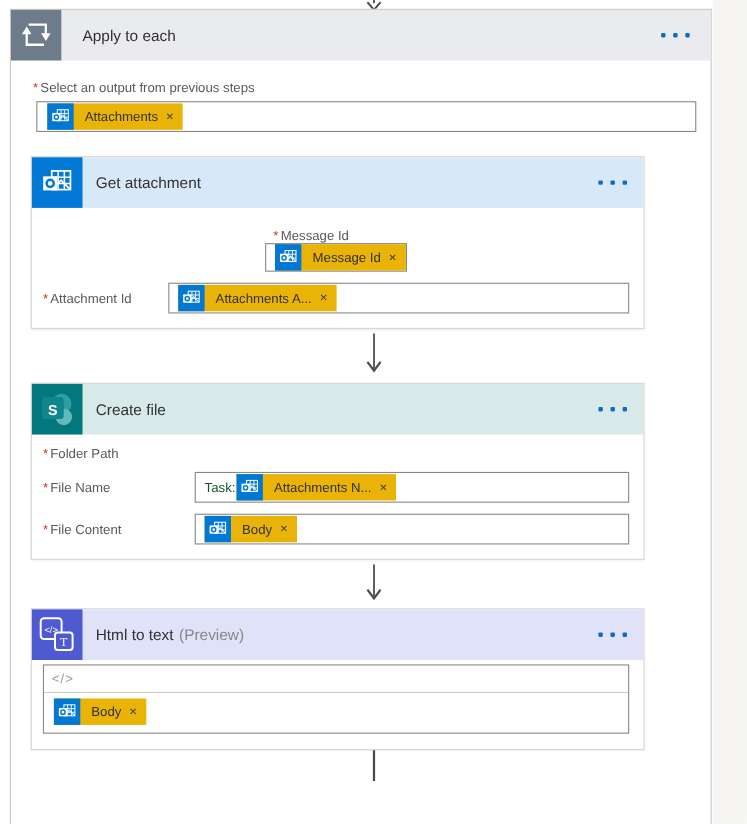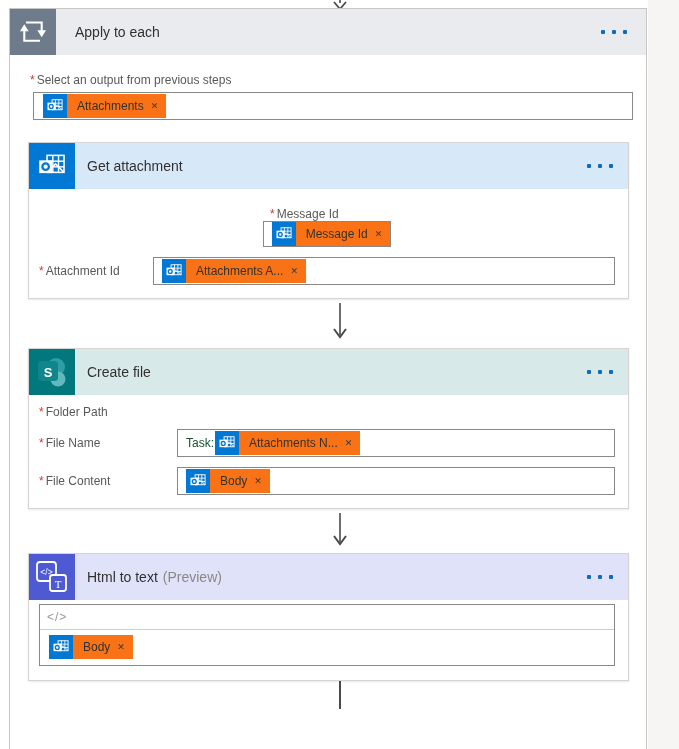--- a/index.html
+++ b/index.html
@@ -25,27 +25,27 @@
   .scope-body { padding-left:18px; }
 
   .field-label { font-size:12px; color:#5b5957; }
   .req { color:#cf3932; margin-right:2px; }
 
   .sel-label { margin:18px 0 0 2px; }
   .sel-input { margin:5px 0 0 5px; width:600px; height:28px; border:1px solid #8a8886;
                background:#fff; display:flex; align-items:center; padding-left:9px; }
 
   
-  .token { display:inline-flex; align-items:center; height:24px; background:#f97316; cursor:pointer; }
+  .token { display:inline-flex; align-items:center; height:24px; background:#eab308; cursor:pointer; }
   .ticon { width:24px; height:24px; background:#0078d4; flex:0 0 24px; display:flex; align-items:center; justify-content:center; }
   .ttext { font-size:12px; color:#323130; padding:0 7px 0 10px; white-space:nowrap; }
   .tclose { font-size:9px; color:#3b3a39; padding-right:8px; cursor:pointer; }
 
   
-  .card { width:601px; background:#fff; border:1px solid #d6d4d2; box-shadow:0 1px 2px rgba(0,0,0,.09); }
+  .card { width:558px; background:#fff; border:1px solid #d6d4d2; box-shadow:0 1px 2px rgba(0,0,0,.09); }
   .card-ga { margin-top:22px; }
   .chead { height:46px; display:flex; align-items:center; cursor:pointer; }
   .cicon { width:46px; height:46px; flex:0 0 46px; display:flex; align-items:center; justify-content:center; }
   .cicon-outlook { background:#0078d4; }
   .cicon-sp { background:#03787c; }
   .cicon-ht { background:#4e5ad1; }
   .chead-ga { background:#d7e8f8; }
   .chead-sp { background:#d8e9e9; }
   .chead-ht { background:#dfe2f8; }
   .ctitle { margin-left:12px; font-size:14px; color:#323130; white-space:nowrap; }

